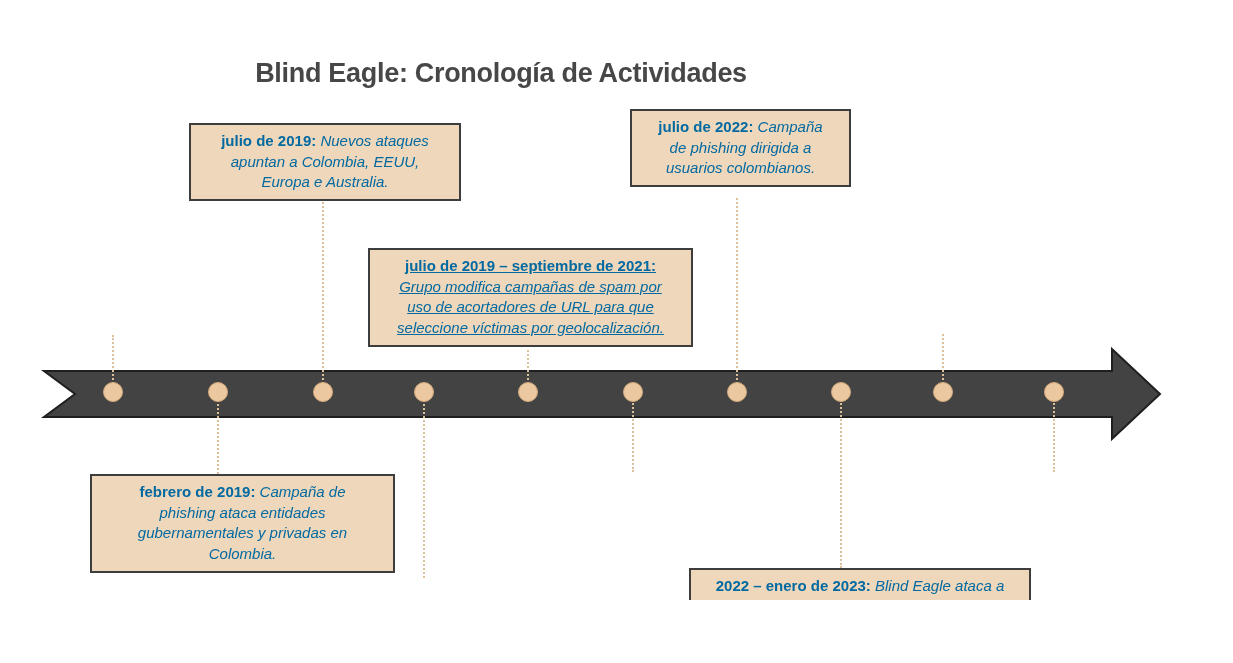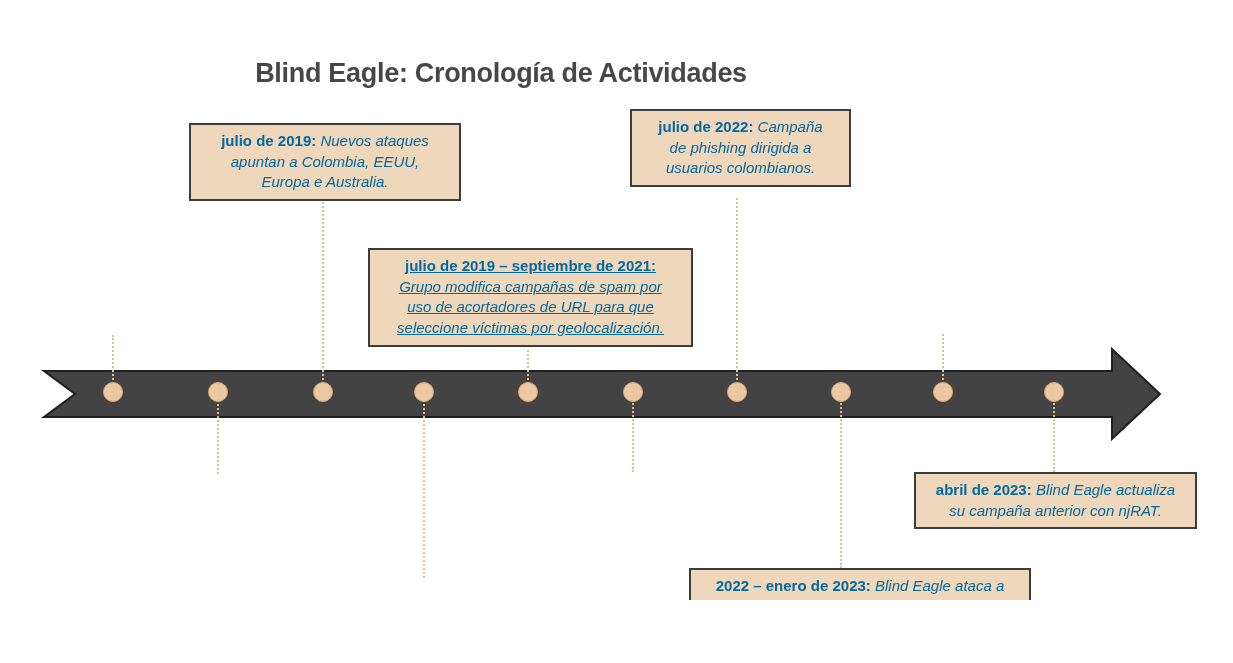--- a/index.html
+++ b/index.html
@@ -70,26 +70,26 @@
     <span class="date">julio de 2019 – septiembre de 2021:</span>
     <span class="desc">Grupo modifica campañas de spam por uso de acortadores de URL para que seleccione víctimas por geolocalización.</span>
   </div>
 
   <div class="event" style="left:630px;top:69px;width:221px;">
     <span class="date">julio de 2022:</span>
     <span class="desc">Campaña de phishing dirigida a usuarios colombianos.</span>
   </div>
 
 
+  <div class="event" style="left:90px;top:434px;width:305px;">
+    <span class="date">febrero de 2019:</span>
+    <span class="desc">Campaña de phishing ataca entidades gubernamentales y privadas en Colombia.</span>
+  </div>
 
 
 
   <div class="event" style="left:689px;top:528px;width:342px;">
     <span class="date">2022 – enero de 2023:</span>
     <span class="desc">Blind Eagle ataca a Colombia y Ecuador con variante de QuasarRAT, scripts maliciosos en Python, y abuso de utilidades legitimas de Windows.</span>
   </div>
 
-  <div class="event" style="left:914px;top:432px;width:283px;">
-    <span class="date">abril de 2023:</span>
-    <span class="desc">Blind Eagle actualiza su campaña anterior con njRAT.</span>
-  </div>
 
 </div>
 
 </body></html>

